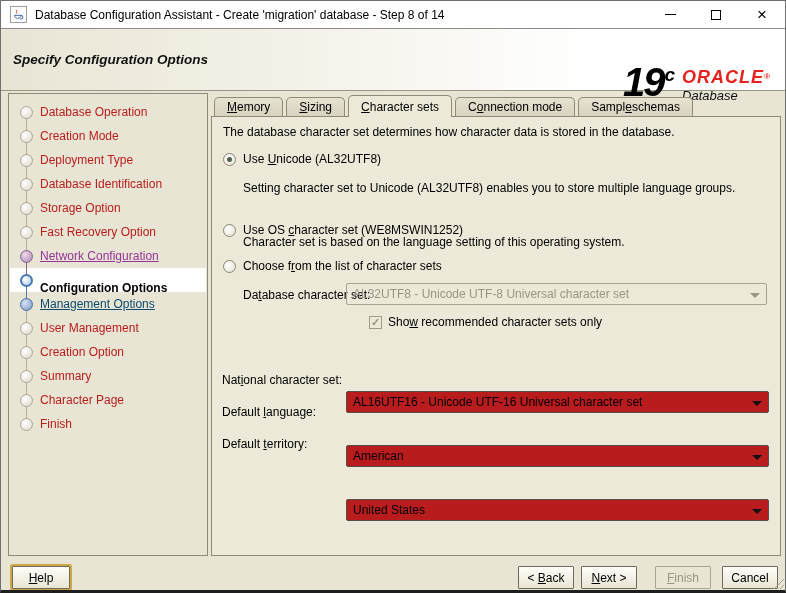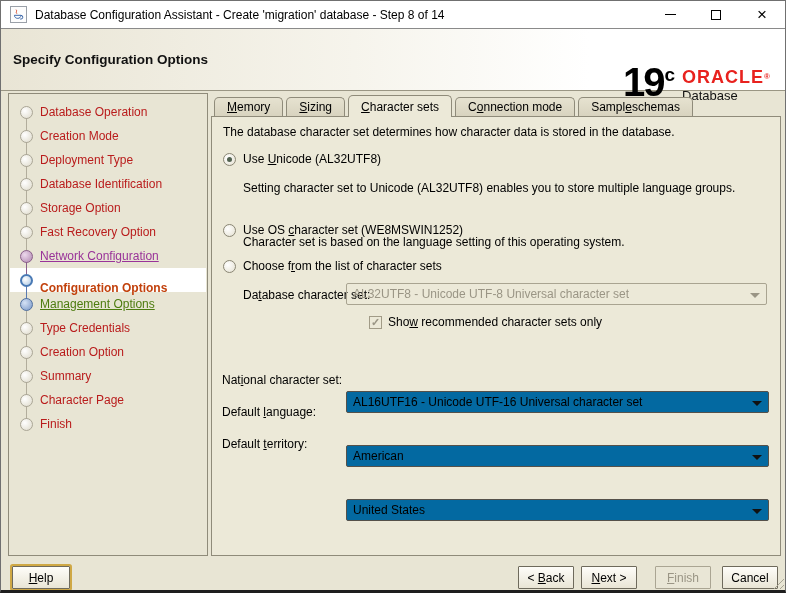--- a/index.html
+++ b/index.html
@@ -17,21 +17,21 @@
   .titlebar-text { margin-left:8px; font-size:12px; color:#000; }
   .win-controls { position:absolute; right:0; top:0; height:27px; display:flex; }
   .wc { width:46px; height:27px; display:flex; align-items:center; justify-content:center; cursor:default; }
   .wc-min-glyph { width:11px; height:1px; background:#000; }
   .wc-max-glyph { width:10px; height:10px; border:1px solid #000; }
   .wc-close-glyph { font-size:17px; line-height:10px; color:#000; }
 
   
   .header { position:absolute; left:0; top:28px; width:100%; height:62px;
             background:linear-gradient(to right,#e9e5d5 0%,#f6f4ec 45%,#ffffff 75%);
-            border-bottom:1px solid #9a9684; }
+            border-bottom:1px solid #9a9684;font-style:italic; }
   .page-title { position:absolute; left:12px; top:23px; font-size:13.5px; font-weight:bold; color:#111; }
   .logo { position:absolute; right:14px; top:6px; display:flex; align-items:flex-start;margin-top:24px; }
   .logo-ver { font-size:40px; font-weight:bold; letter-spacing:-2px; color:#000; line-height:46px; }
   .logo-c { font-size:19px; font-weight:bold; color:#000; margin:5px 7px 0 1px; }
   .logo-right { display:flex; flex-direction:column; margin-top:9px; }
   .logo-brand { font-size:18px; font-weight:bold; letter-spacing:1px; color:#e8221e; line-height:18px; }
   .logo-reg { font-size:8px; vertical-align:top; }
   .logo-product { font-size:13px; color:#111; margin-top:2px; }
 
   
@@ -39,24 +39,24 @@
              background:#e8e5d4; border:1px solid #8f8b7a; }
   .steps { position:absolute; left:1px; right:1px; top:6px; }
   .step { position:relative; height:24px; display:flex; align-items:center; padding-left:10px; }
   .step .dot { width:13px; height:13px; border-radius:50%; flex:0 0 13px; z-index:2;
                background:radial-gradient(circle at 35% 35%, #ffffff, #ddd9c9);
                border:1px solid #aaa696; }
   .step .lbl { margin-left:7px; color:#b91c1c; white-space:nowrap; }
   .step.visited-purple .dot { background:radial-gradient(circle at 35% 35%, #ecd8ec, #b087b0); border-color:#8a5f8a; }
   .step.visited-purple .lbl { color:#993399; text-decoration:underline; }
   .step.visited-blue .dot { background:radial-gradient(circle at 35% 35%, #d5e2f5, #7795c5); border-color:#4f6fa0; }
-  .step.visited-blue .lbl { color:#4d7c0f; text-decoration:underline; }
+  .step.visited-blue .lbl { color:#0c4a6e; text-decoration:underline; }
   .step.current { background:#ffffff; }
   .step.current .dot { border:2px solid #4a7ab5; background:radial-gradient(circle at 35% 35%, #ffffff, #aac6e2); }
-  .step.current .lbl { color:#c2410c; font-weight:bold;margin-top:16px; }
+  .step.current .lbl { color:#000000; font-weight:bold;margin-top:16px; }
   .track-line { position:absolute; left:16px; width:1px; background:#b2ad9c; z-index:1; }
   .track-line.main { top:12px; height:312px; }
   .track-line.seg-purple { top:156px; height:24px; background:#8a5f8a; }
   .track-line.seg-blue { top:180px; height:24px; background:#5a7ab0; }
 
   
   .tabs { position:absolute; left:213px; top:94px; display:flex; gap:3px; z-index:3; }
   .tab { height:19px; margin-top:2px; padding:0 12px; display:flex; align-items:flex-start; padding-top:2px;
          background:linear-gradient(#e6e2d0,#d8d3bf); border:1px solid #8f8b7a; border-bottom:none;
          border-radius:5px 5px 0 0; white-space:nowrap; cursor:default; }
@@ -69,21 +69,21 @@
            background:#ece9d8; border:1px solid #8f8b7a; }
   .row { position:absolute; display:flex; align-items:center; }
   .intro { left:11px; top:8px; }
   .radio { width:13px; height:13px; border-radius:50%; flex:0 0 13px; margin-right:7px;
            background:radial-gradient(circle at 35% 35%, #ffffff, #e4e0d0); border:1px solid #8a8674; position:relative; }
   .radio.selected::after { content:''; position:absolute; left:3px; top:3px; width:5px; height:5px;
            border-radius:50%; background:#51614f; }
   .opt-desc { color:#000; }
   .dim { color:#000000; }
 
-  .combo { height:22px; background:#0369a1; border:1px solid #55514a; border-radius:2px;
+  .combo { height:22px; background:#b91c1c; border:1px solid #55514a; border-radius:2px;
            display:flex; align-items:center; padding:0 22px 0 6px; position:relative; white-space:nowrap; overflow:hidden; }
   .combo .arrow { position:absolute; right:6px; top:9px; width:0; height:0;
            border-left:5px solid transparent; border-right:5px solid transparent; border-top:5px solid #111; }
   .combo.disabled { background:transparent; border-color:#a9a491; color:#9a9585; }
   .combo.disabled .arrow { border-top-color:#9a9585; }
 
   .checkbox { width:13px; height:13px; flex:0 0 13px; margin-right:6px; border:1px solid #a19b87;
               background:#ece9d8; display:flex; align-items:center; justify-content:center; }
   .checkbox.checked::after { content:'✓'; font-size:11px; line-height:11px; color:#9a9585; font-weight:bold; }
 
@@ -176,21 +176,21 @@
         <div class="step current">
           <span class="dot"></span>
           <span class="lbl">Configuration Options</span>
         </div>
         <div class="step visited-blue">
           <span class="dot"></span>
           <span class="lbl">Management Options</span>
         </div>
         <div class="step pending">
           <span class="dot"></span>
-          <span class="lbl">Type Credentials</span>
+          <span class="lbl">User Management</span>
         </div>
         <div class="step pending">
           <span class="dot"></span>
           <span class="lbl">Creation Option</span>
         </div>
         <div class="step pending">
           <span class="dot"></span>
           <span class="lbl">Summary</span>
         </div>
         <div class="step pending">

